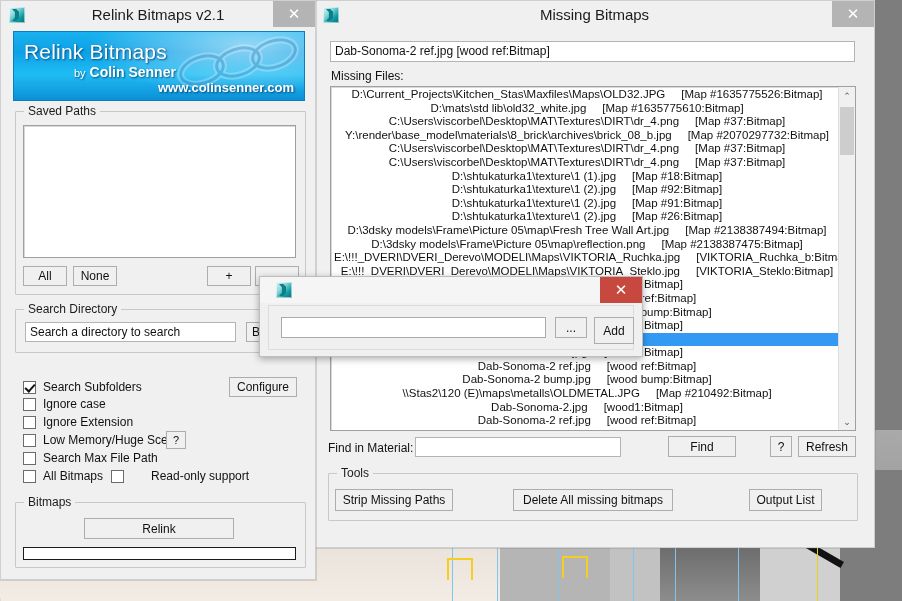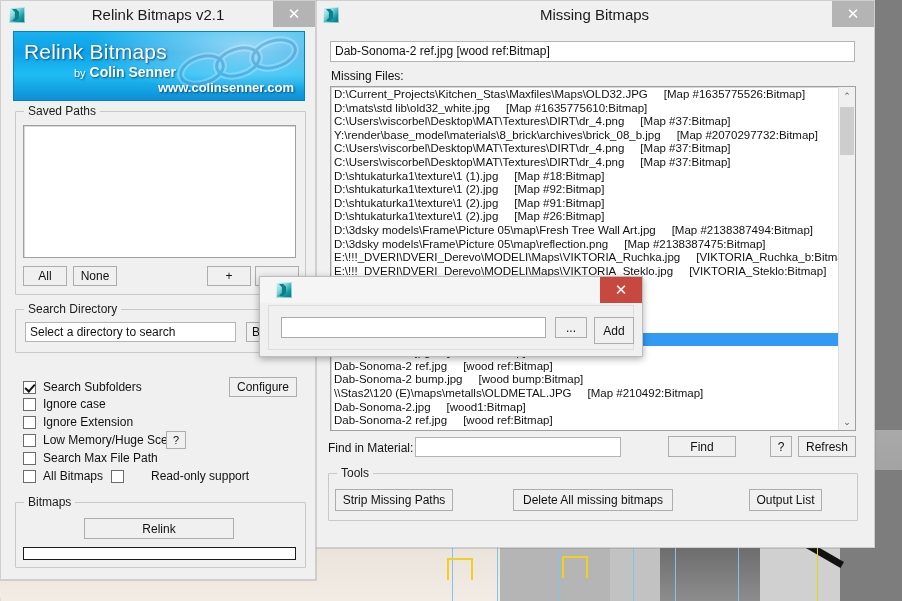--- a/index.html
+++ b/index.html
@@ -103,21 +103,21 @@
   }
   .cb .lbl{margin-left:7px;font-size:12px;color:#111;white-space:nowrap;}
   .lbl-static{position:absolute;font-size:12px;color:#111;white-space:nowrap;}
 
   
   .listbox{
     position:absolute;background:#fff;border:1px solid #8c8c8c;
     box-sizing:border-box;overflow:hidden;
   }
   .listbox.inset{border:1px solid #a0a0a0;box-shadow:inset 1px 1px 0 #d8d8d8;}
-  .lb-rows{position:absolute;left:1px;top:1px;right:15px;}
+  .lb-rows{position:absolute;left:1px;top:1px;right:15px;text-align:center;}
   .lb-row{
     font-size:11.5px;line-height:13.6px;height:13.6px;color:#111;
     white-space:nowrap;overflow:hidden;padding-left:2px;
     font-family:"Liberation Sans", sans-serif;
   }
   .lb-row.sel{background:#3399f3;color:#3399f3;}
   .lb-row .sp{display:inline-block;}
 
   
   .sbar{
@@ -297,21 +297,21 @@
   </div>
   <div class="listbox inset" style="left:22px;top:124px;width:273px;height:133px;"></div>
   <div class="btn" style="left:22px;top:265px;width:44px;height:20px;">All</div>
   <div class="btn" style="left:72px;top:265px;width:44px;height:20px;">None</div>
   <div class="btn" style="left:206px;top:265px;width:44px;height:20px;">+</div>
   <div class="btn" style="left:254px;top:265px;width:44px;height:20px;">-</div>
 
   <div class="group" style="left:14px;top:308px;width:289px;height:42px;">
     <span class="legend">Search Directory</span>
   </div>
-  <div class="tfield" style="left:24px;top:321px;width:211px;height:20px;line-height:18px;">Select a directory to search</div>
+  <div class="tfield" style="left:24px;top:321px;width:211px;height:20px;line-height:18px;">Search a directory to search</div>
   <div class="btn" style="left:245px;top:321px;width:52px;height:20px;justify-content:flex-start;padding-left:5px;">B</div>
 
   <div class="cb on" style="left:22px;top:379px;">
     <span class="box"></span>
     <span class="lbl">Search Subfolders</span>
   </div>
   <div class="cb" style="left:22px;top:396px;">
     <span class="box"></span>
     <span class="lbl">Ignore case</span>
   </div>

